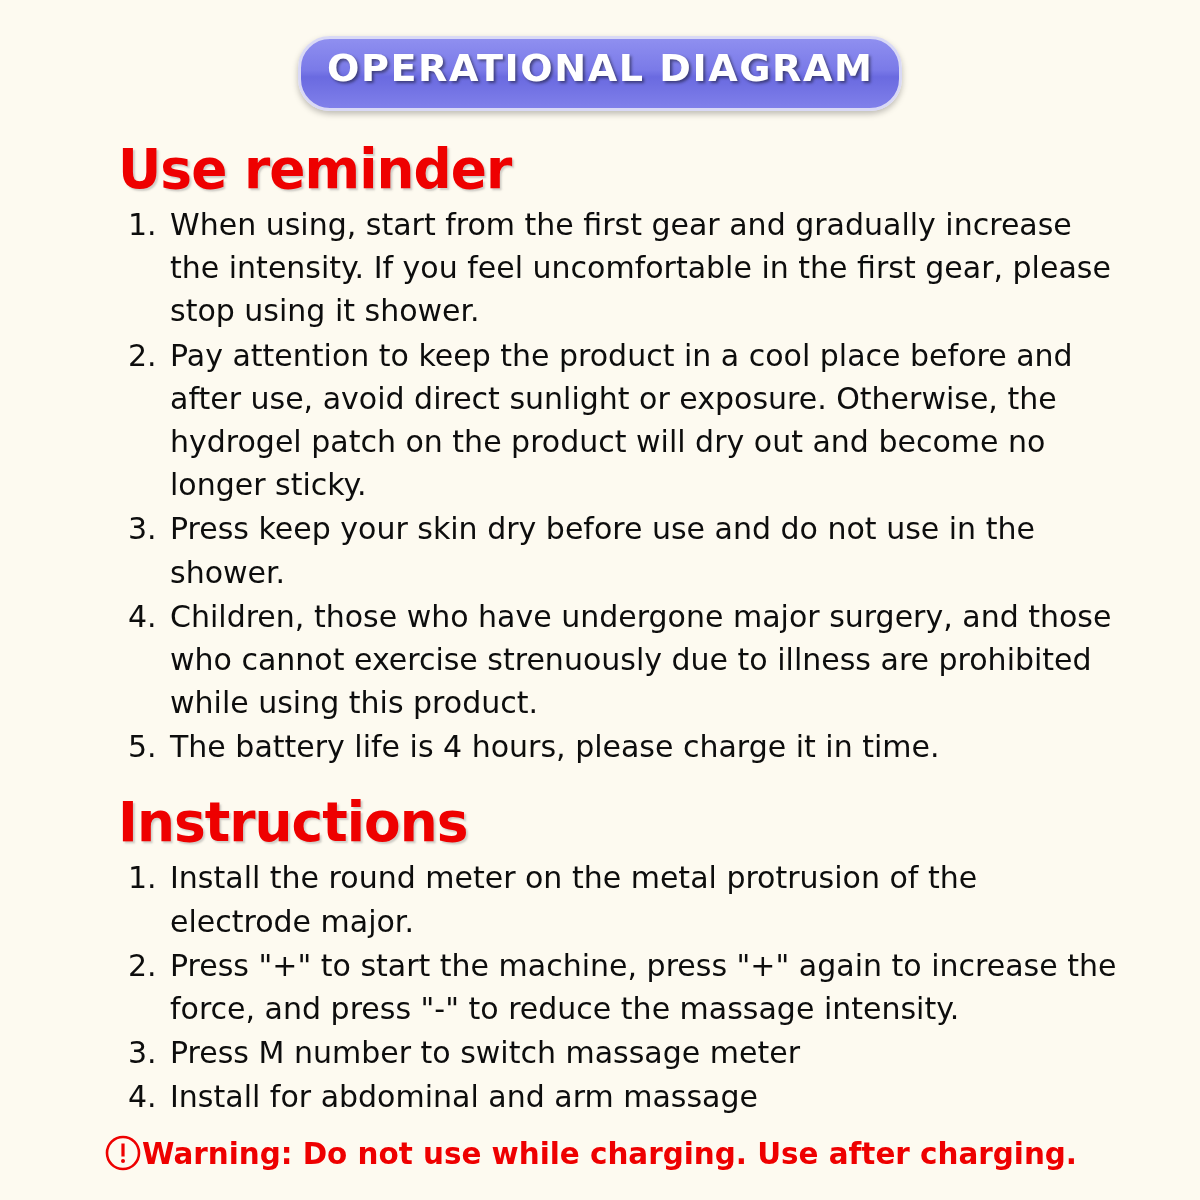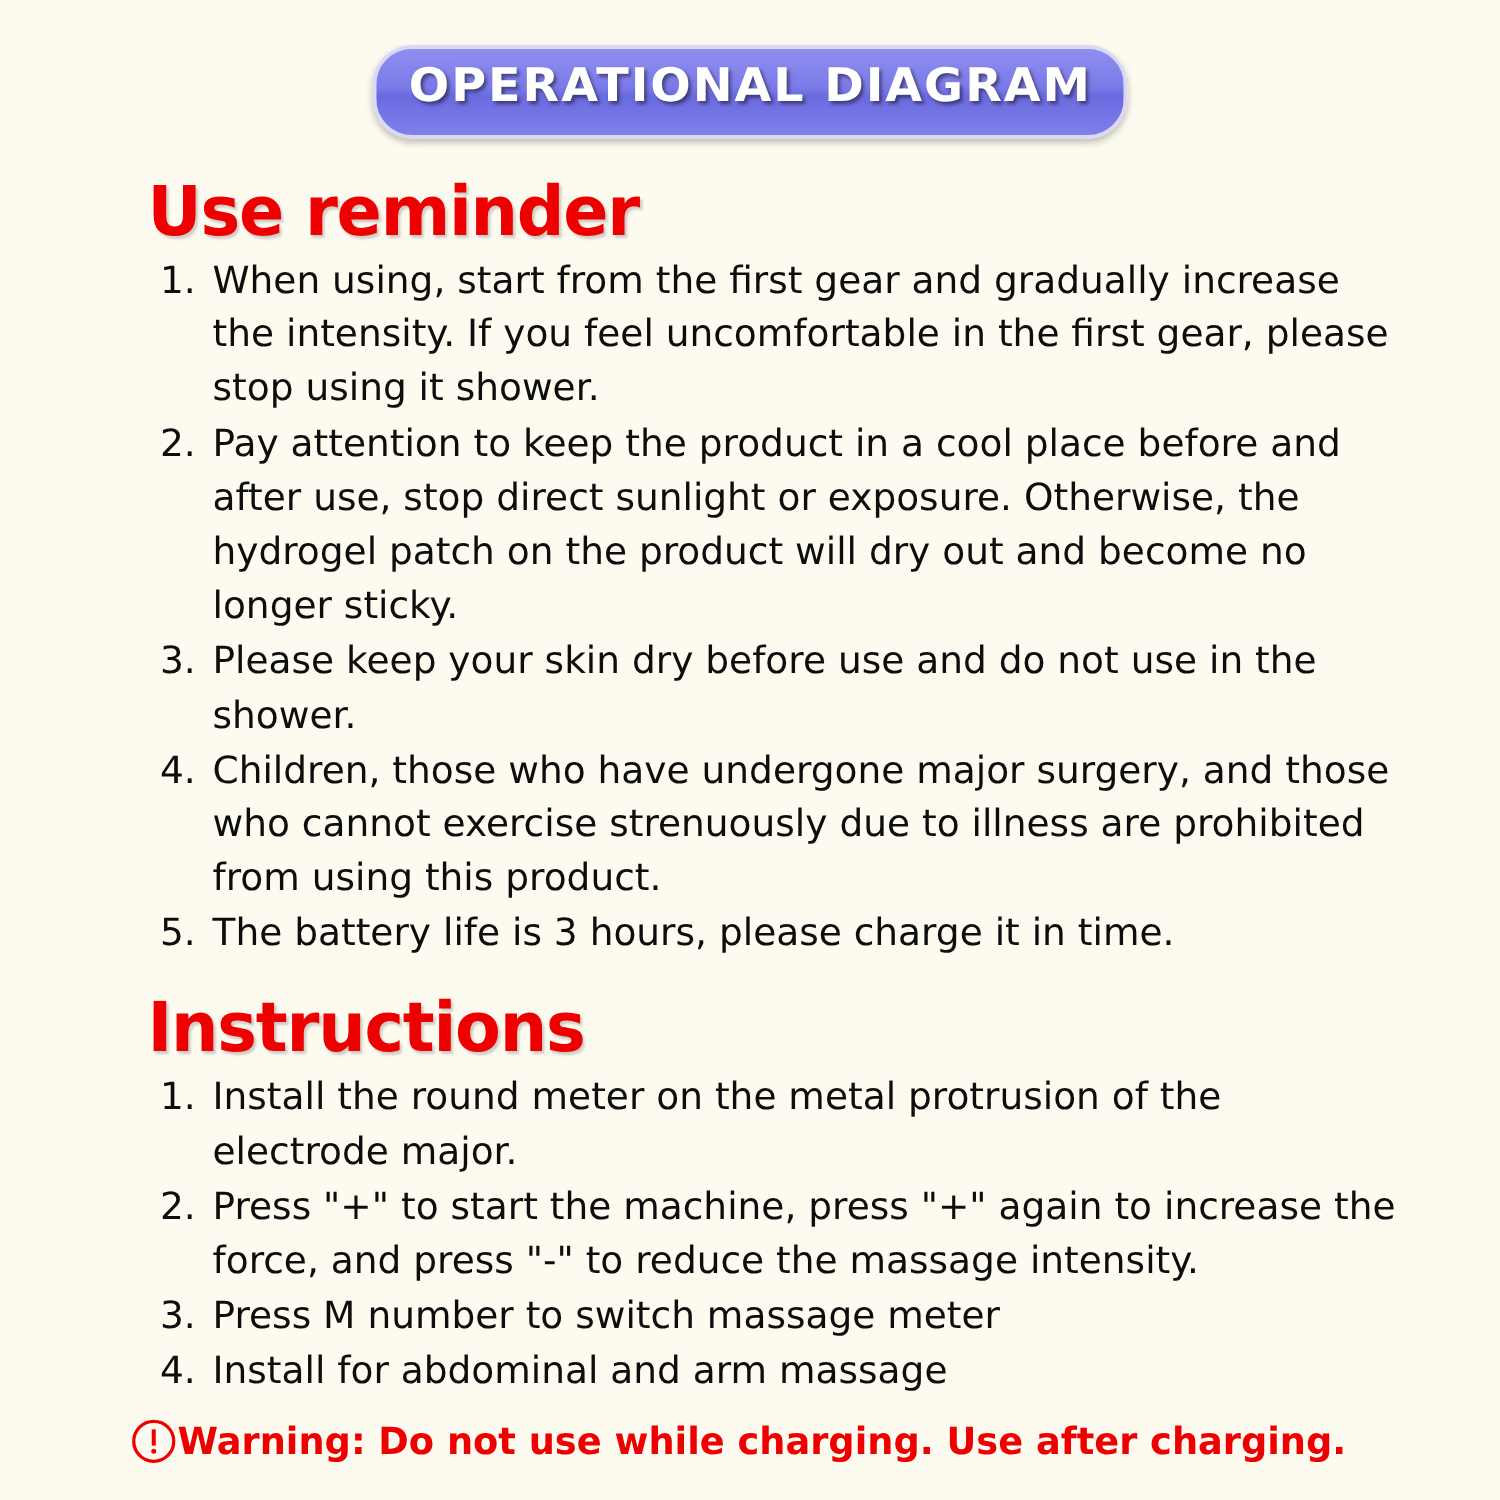--- a/index.html
+++ b/index.html
@@ -127,33 +127,33 @@
 
   <h1 class="section-title" id="use-reminder-title">Use reminder</h1>
 
   <ol class="items">
     <li>
       <span class="num">1.</span>
       <span class="txt">When using, start from the first gear and gradually increase the intensity. If you feel uncomfortable in the first gear, please stop using it shower.</span>
     </li>
     <li>
       <span class="num">2.</span>
-      <span class="txt">Pay attention to keep the product in a cool place before and after use, stop direct sunlight or exposure. Otherwise, the hydrogel patch on the product will dry out and become no longer sticky.</span>
+      <span class="txt">Pay attention to keep the product in a cool place before and after use, avoid direct sunlight or exposure. Otherwise, the hydrogel patch on the product will dry out and become no longer sticky.</span>
     </li>
     <li>
       <span class="num">3.</span>
-      <span class="txt">Please keep your skin dry before use and do not use in the shower.</span>
+      <span class="txt">Press keep your skin dry before use and do not use in the shower.</span>
     </li>
     <li>
       <span class="num">4.</span>
-      <span class="txt">Children, those who have undergone major surgery, and those who cannot exercise strenuously due to illness are prohibited from using this product.</span>
+      <span class="txt">Children, those who have undergone major surgery, and those who cannot exercise strenuously due to illness are prohibited while using this product.</span>
     </li>
     <li>
       <span class="num">5.</span>
-      <span class="txt">The battery life is 3 hours, please charge it in time.</span>
+      <span class="txt">The battery life is 4 hours, please charge it in time.</span>
     </li>
   </ol>
 
   <h1 class="section-title" id="instructions-title">Instructions</h1>
 
   <ol class="items">
     <li>
       <span class="num">1.</span>
       <span class="txt">Install the round meter on the metal protrusion of the electrode major.</span>
     </li>

